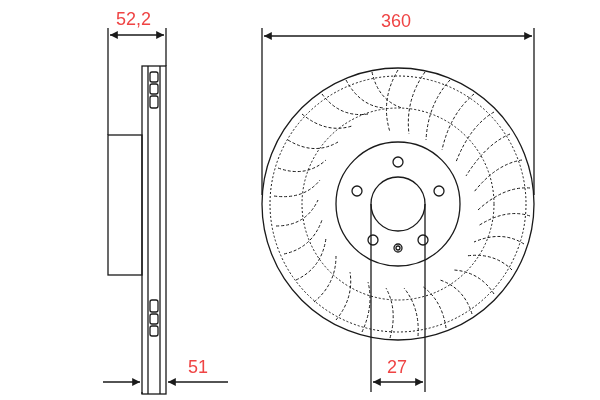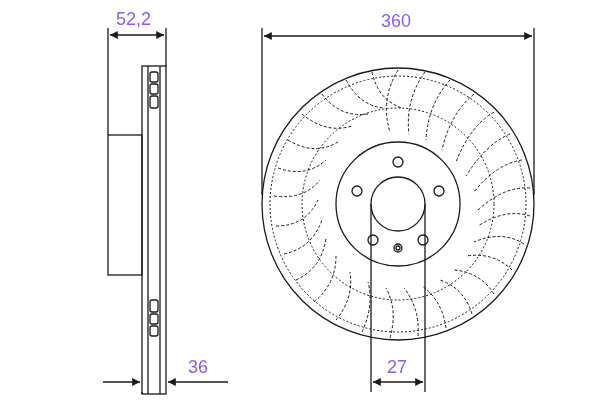--- a/index.html
+++ b/index.html
@@ -1,18 +1,18 @@
 <!DOCTYPE html>
 <html><head>
   <meta charset="utf-8">
   <style>
     html, body { margin: 0; padding: 0; background: #ffffff; }
     body { width: 600px; height: 400px; overflow: hidden; position: relative; }
     #drawing { position: absolute; left: 0; top: 0; width: 600px; height: 400px; }
-    .lbl { position: absolute; font-family: "Liberation Sans", sans-serif; font-size: 18px; color: #8b5cf6; line-height: 1; white-space: nowrap; }
+    .lbl { position: absolute; font-family: "Liberation Sans", sans-serif; font-size: 18px; color: #ef4444; line-height: 1; white-space: nowrap; }
   </style>
 </head>
 <body>
 
 <svg id="drawing" viewBox="0 0 600 400" xmlns="http://www.w3.org/2000/svg">
   <defs>
     <marker id="arr" viewBox="0 0 10 10" refX="10" refY="5" markerWidth="10" markerHeight="6" orient="auto-start-reverse">
       <path d="M0,0 L10,5 L0,10 z" fill="#1a1a1a"></path>
     </marker>
   </defs>
@@ -99,15 +99,15 @@
 
     <circle cx="398" cy="204" r="27"></circle>
 
     <line x1="371" y1="204" x2="371" y2="392"></line>
     <line x1="425" y1="204" x2="425" y2="392"></line>
     <line x1="373" y1="382" x2="423" y2="382" marker-start="url(#arr)" marker-end="url(#arr)"></line>
   </g>
 </svg>
 
 <div class="lbl" style="left:116px; top:10px;">52,2</div>
-<div class="lbl" style="left:188px; top:358px;">36</div>
+<div class="lbl" style="left:188px; top:358px;">51</div>
 <div class="lbl" style="left:381px; top:12px;text-align:right;">360</div>
 <div class="lbl" style="left:387px; top:358px;">27</div>
 
 </body></html>

